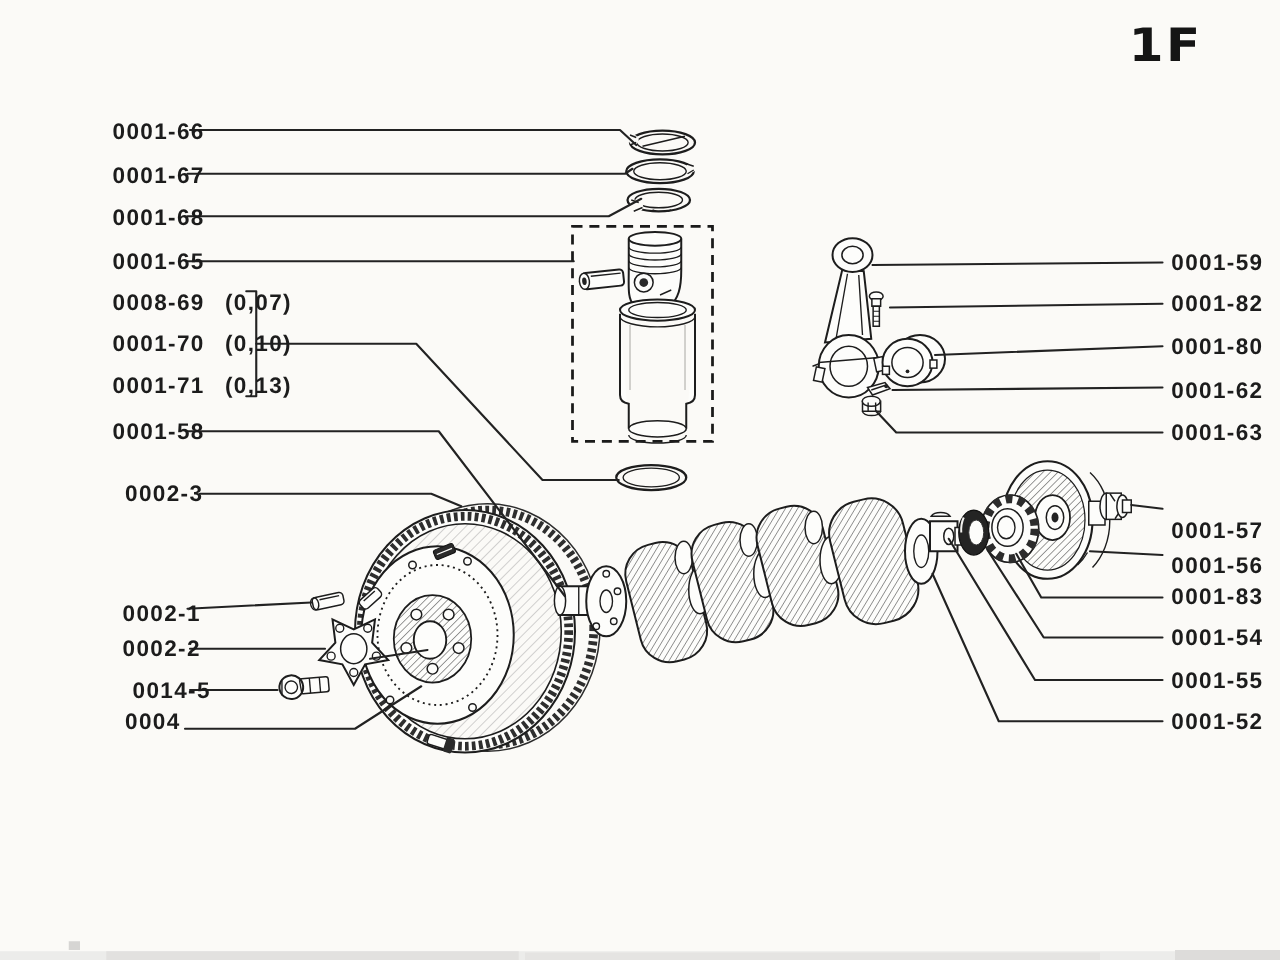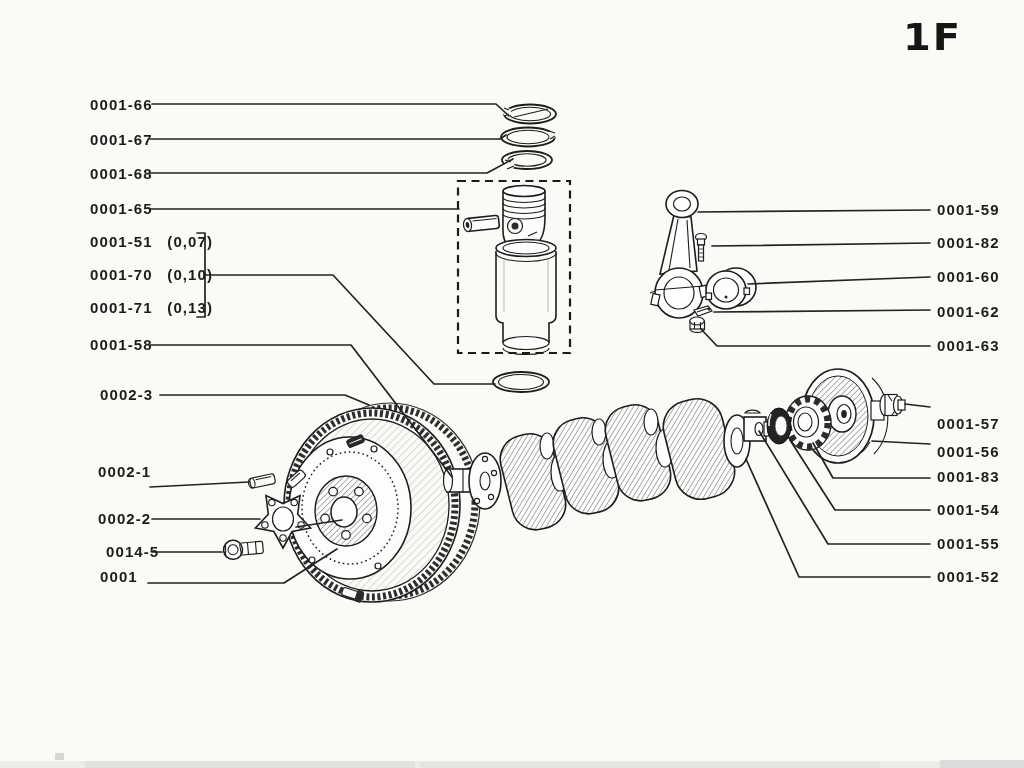--- a/index.html
+++ b/index.html
@@ -4,21 +4,21 @@
 <style>
   html,body{margin:0;padding:0;background:#888;}
   #page{
     position:relative;width:1024px;height:768px;overflow:hidden;
     background:#fbfaf7;
     font-family:"Liberation Sans", sans-serif;
   }
   #art{position:absolute;left:0;top:0;}
   .lbl{
     position:absolute;
-    font-size:15px;font-weight:600;line-height:16px;
+    font-size:18px;font-weight:600;line-height:16px;
     letter-spacing:1.1px;word-spacing:2px;white-space:pre;
     color:#1c1c1c;
   }
   .sheet-code{
     position:absolute;left:903px;top:14px;
     font-family:"DejaVu Sans", sans-serif;
     font-size:40px;font-weight:900;letter-spacing:2px;
     color:#151515;transform:scaleY(0.92);
   }
   
@@ -310,33 +310,33 @@
     <rect x="55" y="753" width="9" height="7" fill="#d6d5d3"></rect>
   </g>
 </svg>
 
 <div class="sheet-code">1F</div>
 
 <div class="lbl" style="left:90px;top:97px">0001-66</div>
 <div class="lbl" style="left:90px;top:132px">0001-67</div>
 <div class="lbl" style="left:90px;top:166px">0001-68</div>
 <div class="lbl" style="left:90px;top:201px">0001-65</div>
-<div class="lbl" style="left:90px;top:234px">0001-51  (0,07)</div>
+<div class="lbl" style="left:90px;top:234px">0008-69  (0,07)</div>
 <div class="lbl" style="left:90px;top:267px">0001-70  (0,10)</div>
 <div class="lbl" style="left:90px;top:300px">0001-71  (0,13)</div>
 <div class="lbl" style="left:90px;top:337px">0001-58</div>
 <div class="lbl" style="left:100px;top:387px">0002-3</div>
-<div class="lbl" style="left:98px;top:464px">0002-1</div>
+<div class="lbl" style="left:98px;top:483px">0002-1</div>
 <div class="lbl" style="left:98px;top:511px">0002-2</div>
 <div class="lbl" style="left:106px;top:544px">0014-5</div>
-<div class="lbl" style="left:100px;top:569px">0001</div>
+<div class="lbl" style="left:100px;top:569px">0004</div>
 
 <div class="lbl" style="left:937px;top:202px">0001-59</div>
 <div class="lbl" style="left:937px;top:235px">0001-82</div>
-<div class="lbl" style="left:937px;top:269px">0001-60</div>
+<div class="lbl" style="left:937px;top:269px">0001-80</div>
 <div class="lbl" style="left:937px;top:304px">0001-62</div>
 <div class="lbl" style="left:937px;top:338px">0001-63</div>
 <div class="lbl" style="left:937px;top:416px">0001-57</div>
 <div class="lbl" style="left:937px;top:444px">0001-56</div>
 <div class="lbl" style="left:937px;top:469px">0001-83</div>
 <div class="lbl" style="left:937px;top:502px">0001-54</div>
 <div class="lbl" style="left:937px;top:536px">0001-55</div>
 <div class="lbl" style="left:937px;top:569px">0001-52</div>
 
 </div>

